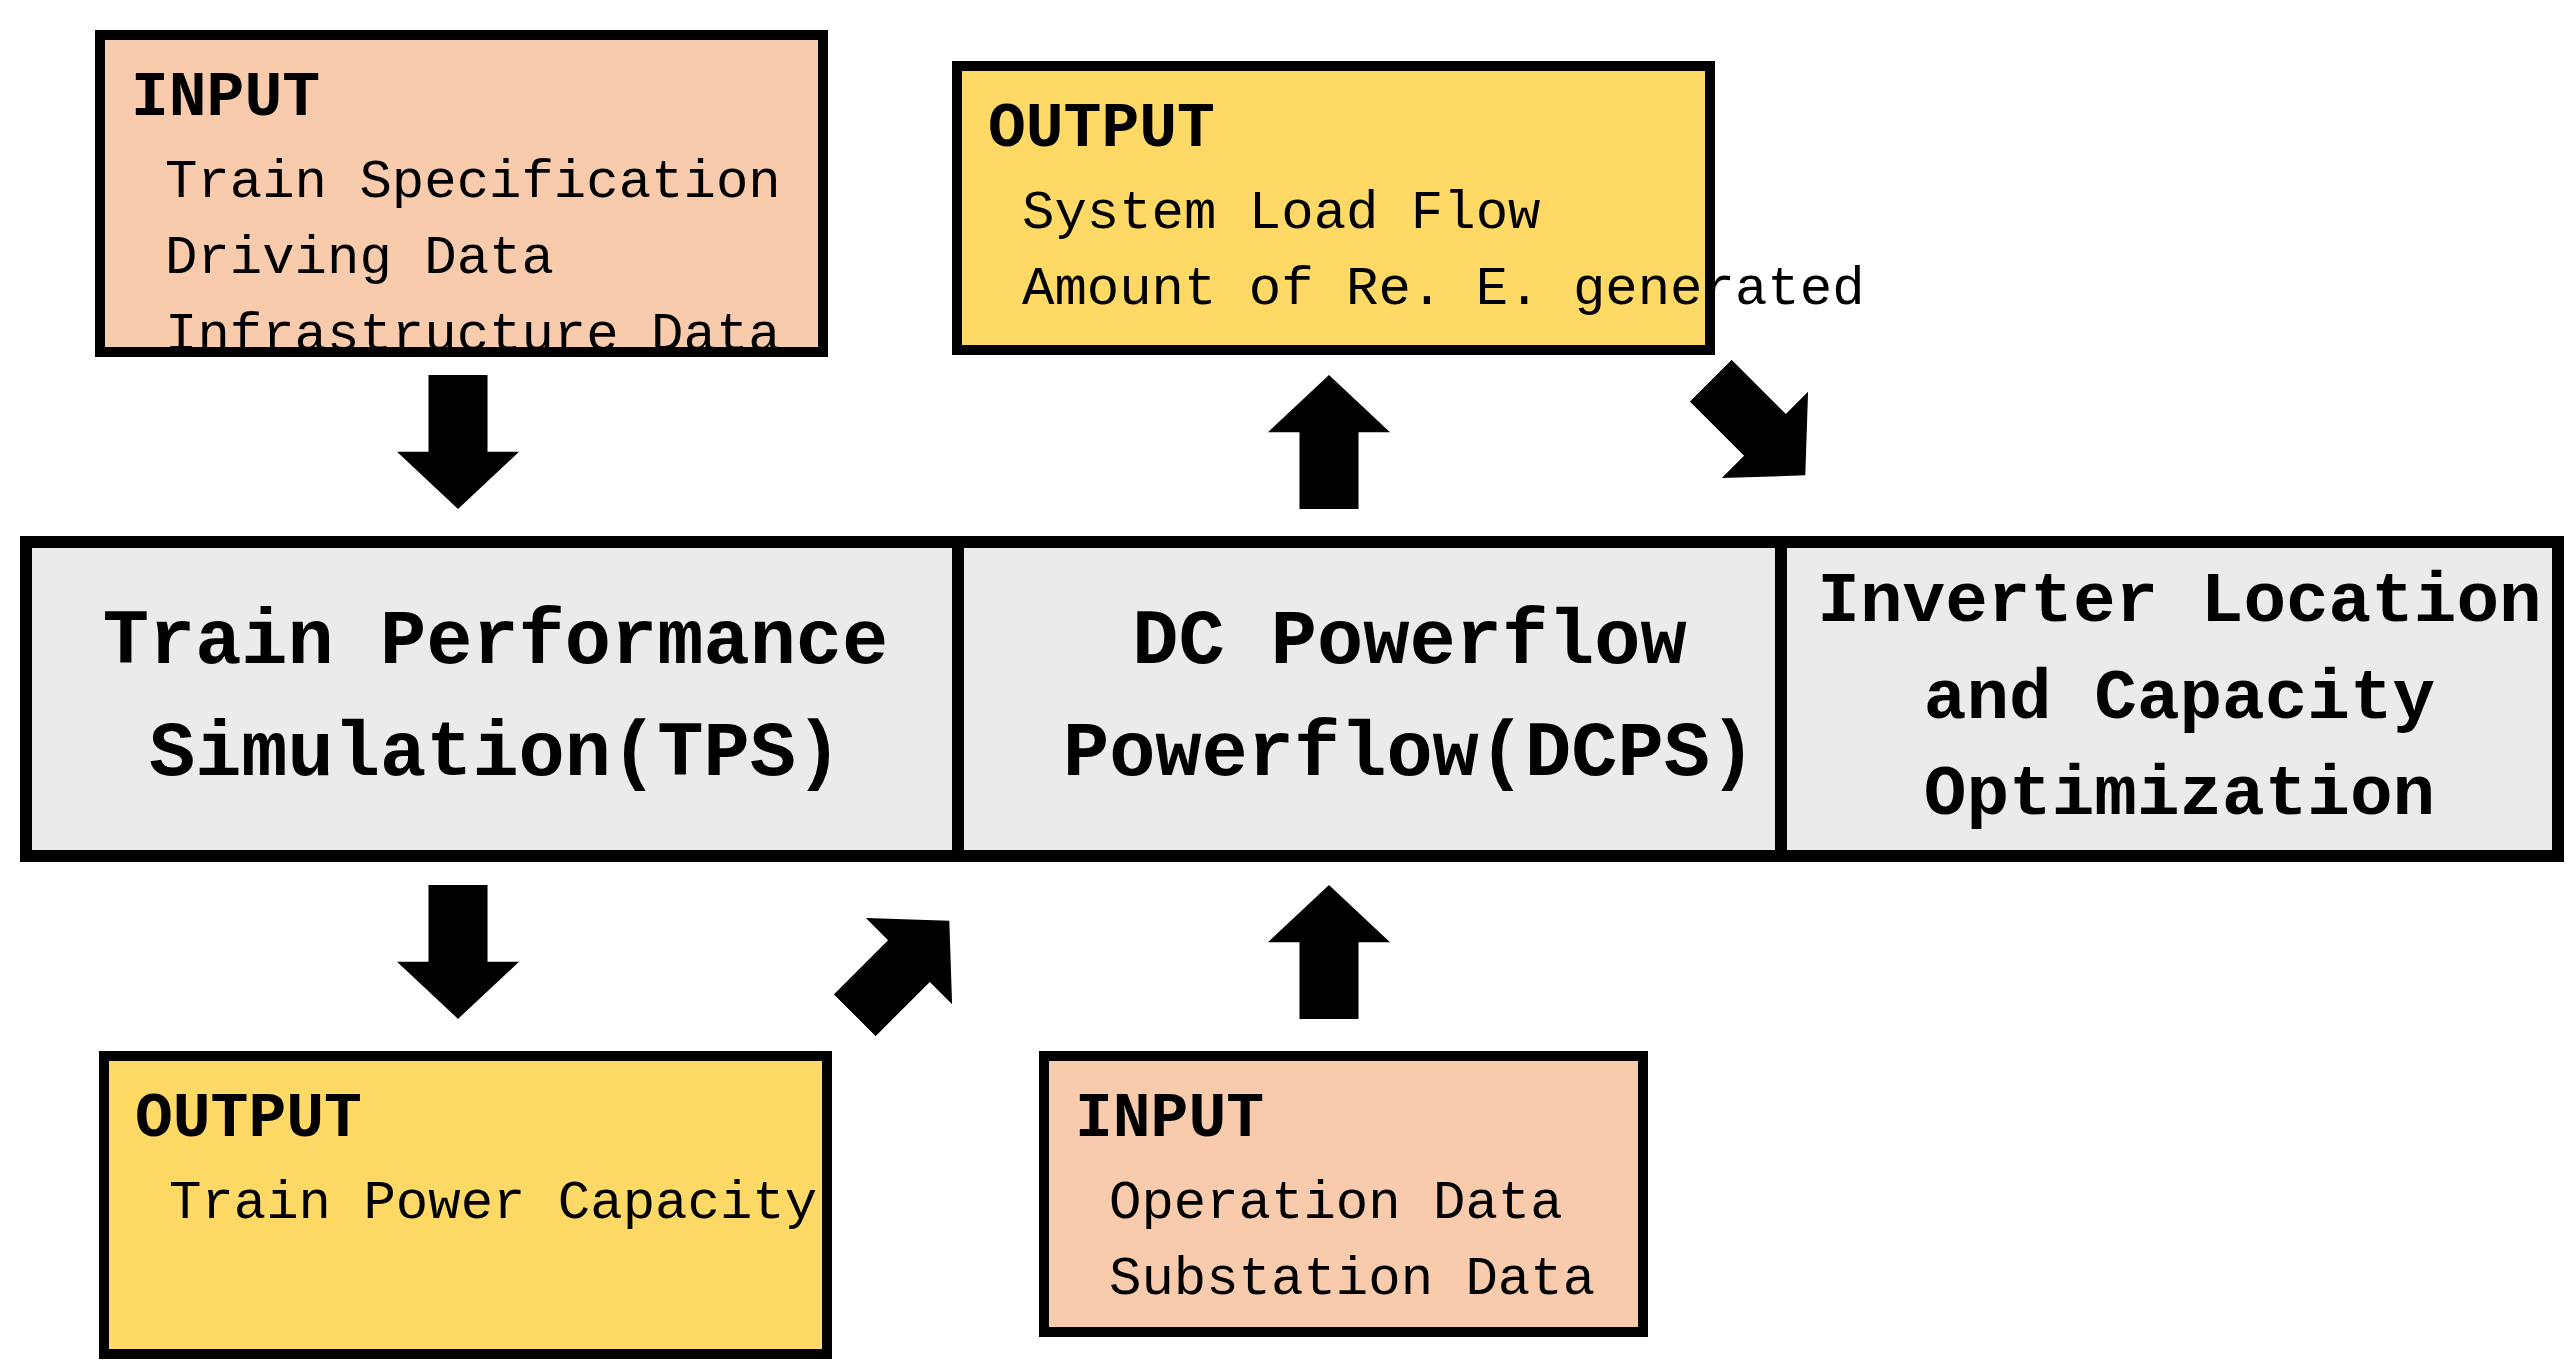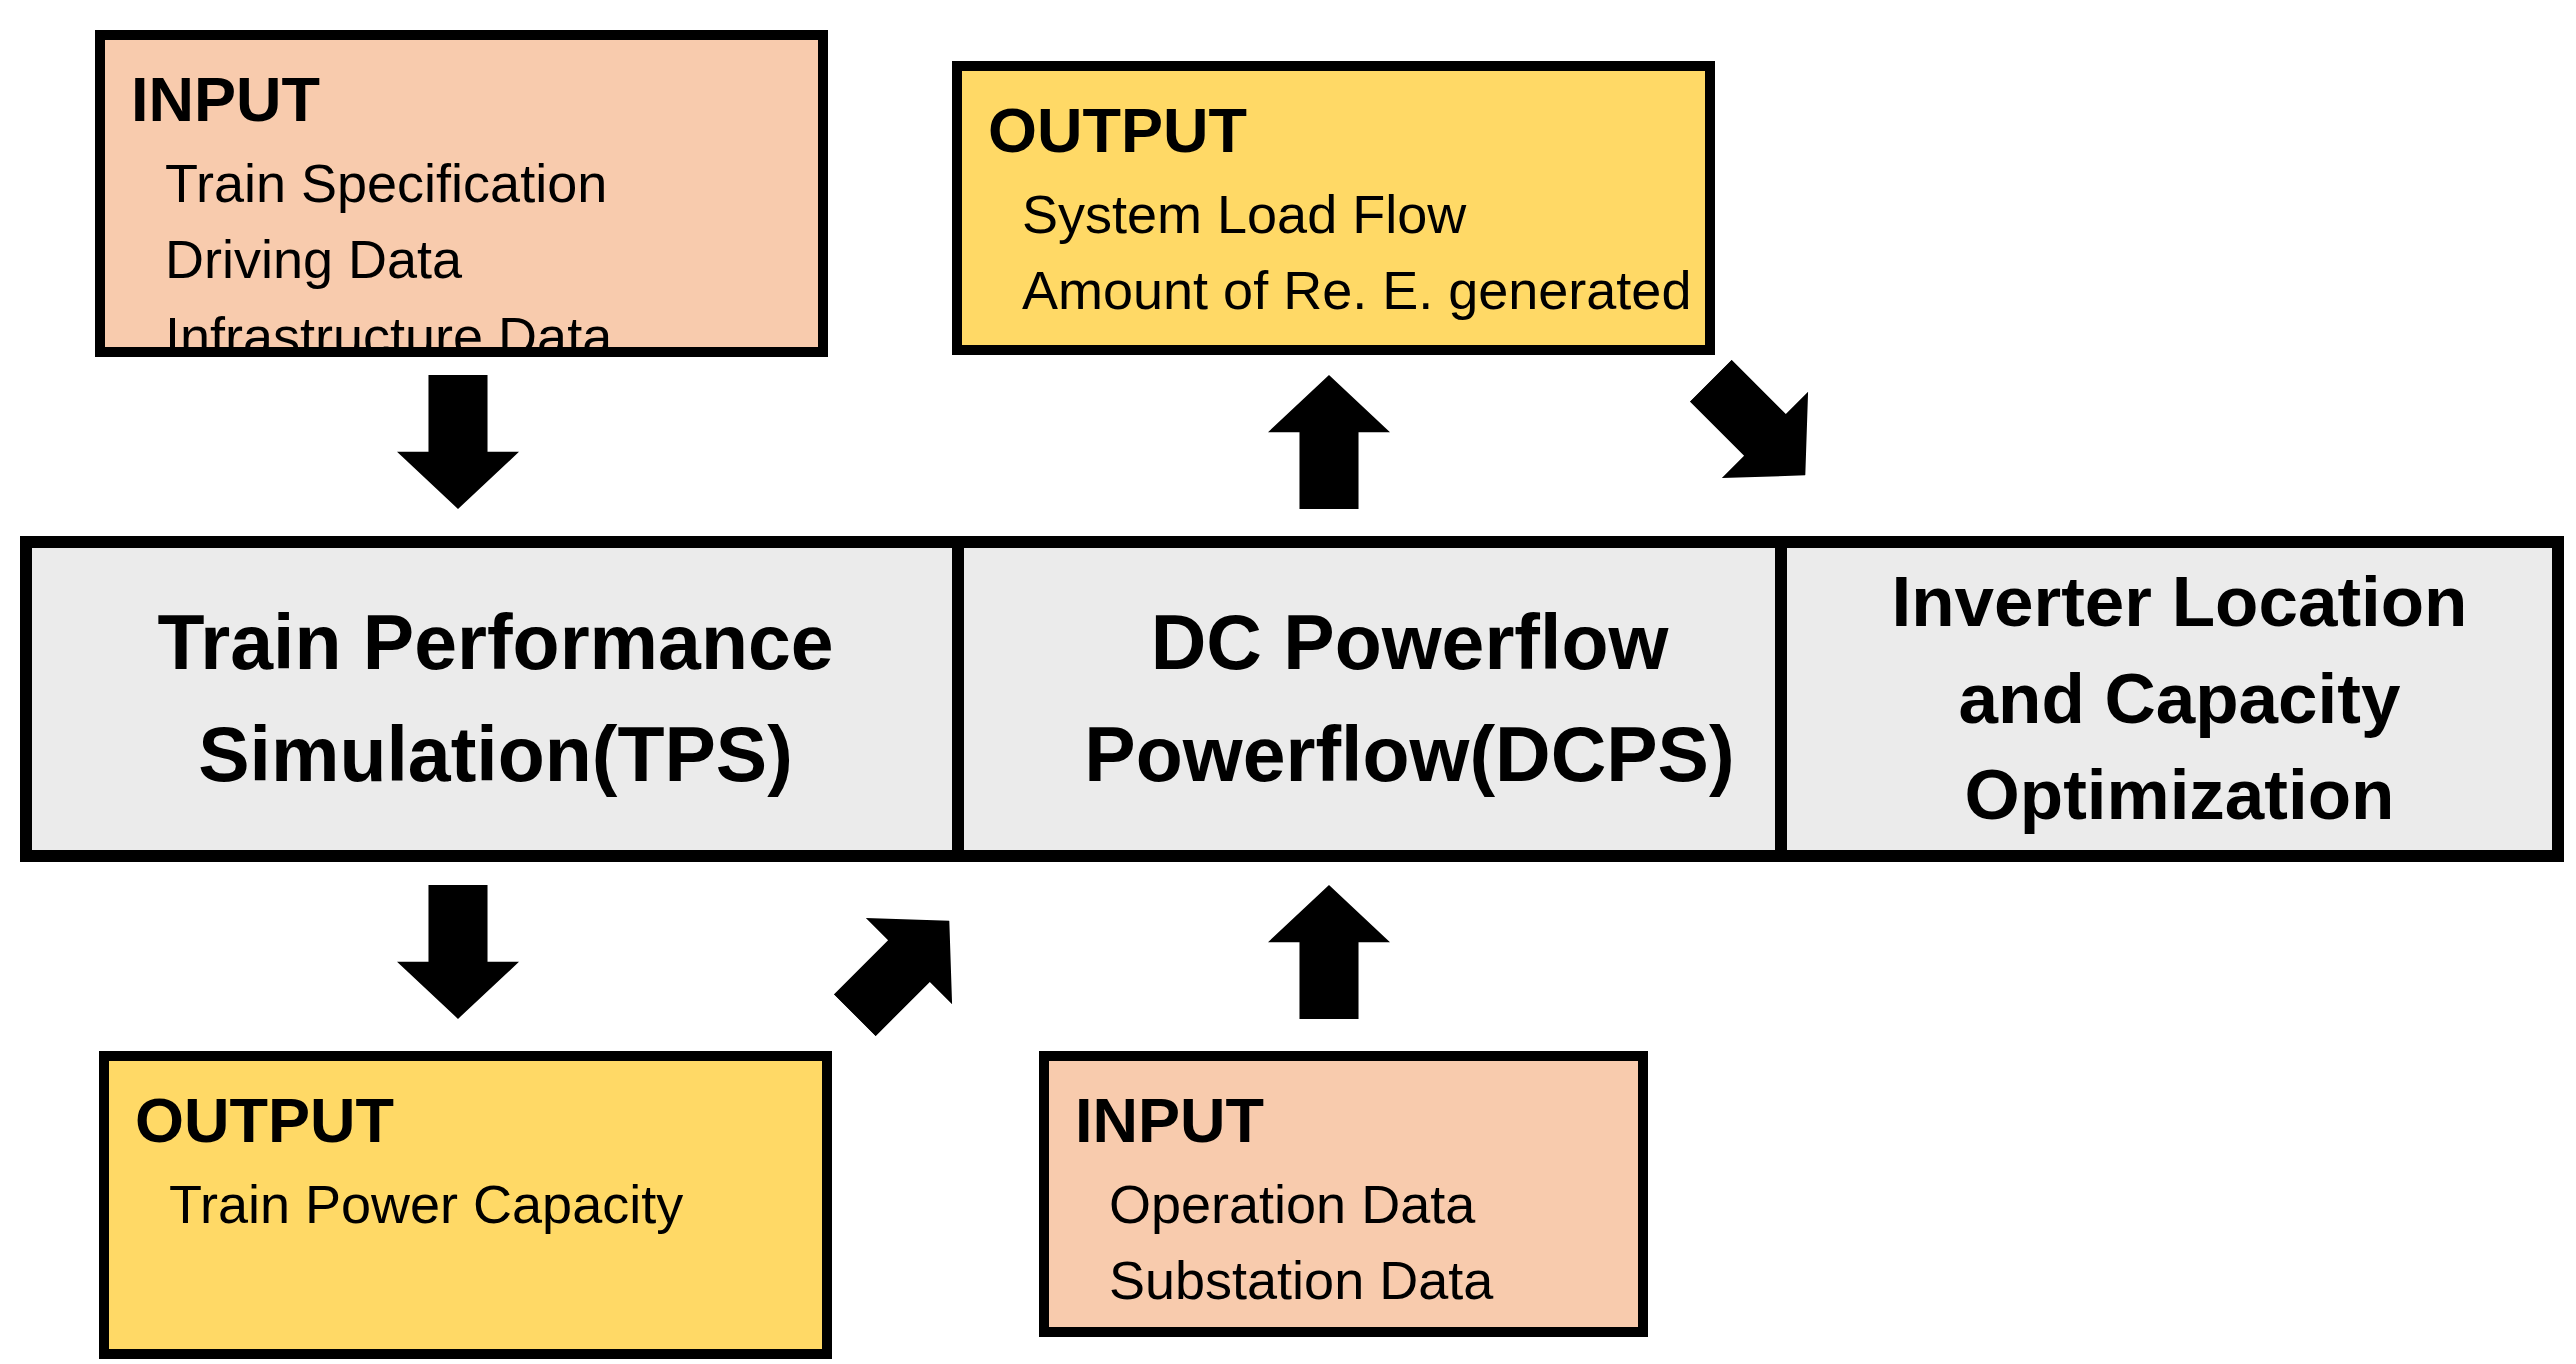--- a/index.html
+++ b/index.html
@@ -11,21 +11,21 @@
     --canvas-bg: #FFFFFF;
     --text: #000000;
   }
   * { box-sizing: border-box; }
   html, body { margin: 0; padding: 0; background: var(--canvas-bg); }
   .canvas {
     position: relative;
     width: 2576px;
     height: 1364px;
     background: var(--canvas-bg);
-    font-family: Liberation Sans, sans-serif;
+    font-family: Liberation Mono, monospace;
     color: var(--text);
     overflow: hidden;
   }
   .box {
     position: absolute;
     border: 10px solid var(--border);
   }
   .kind-input  { background: var(--input-bg); }
   .kind-output { background: var(--output-bg); }
   .kind-process {

